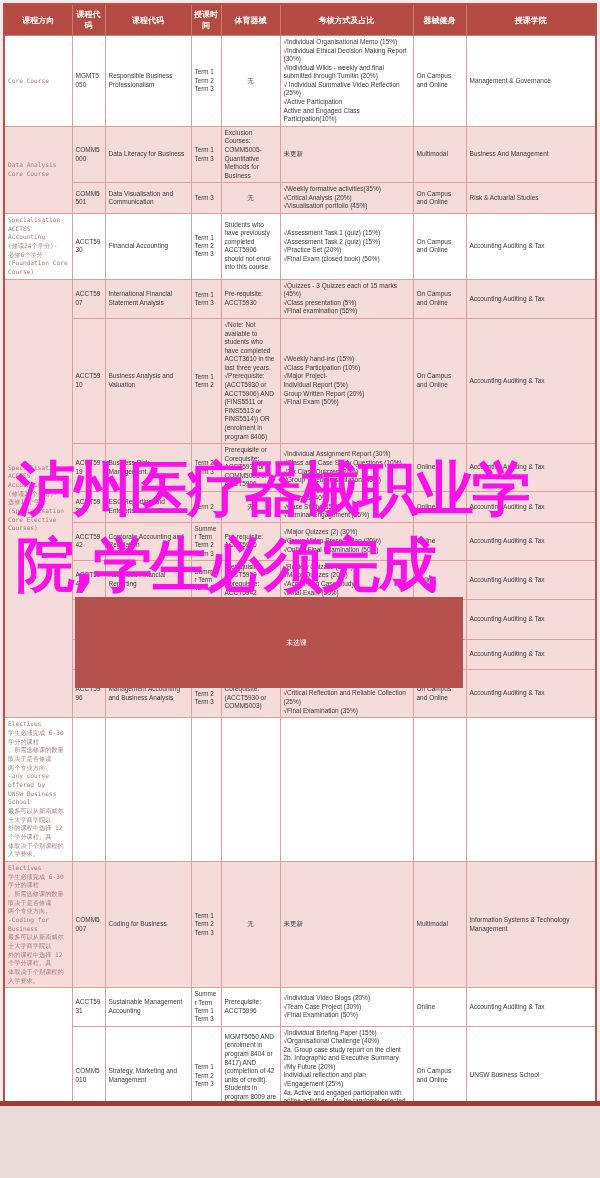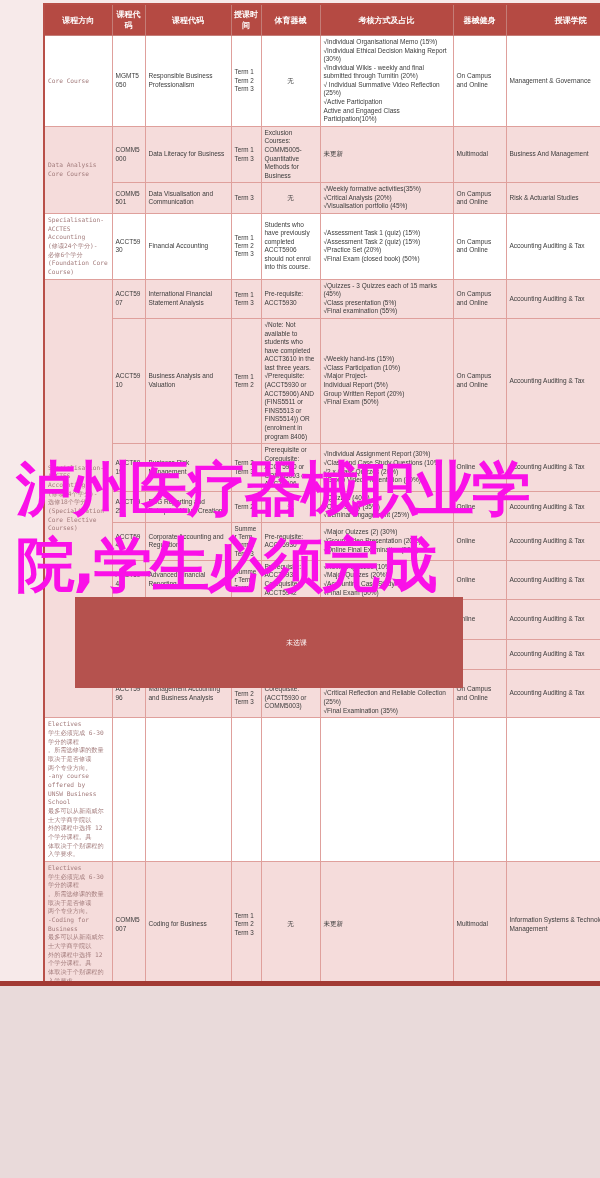--- a/index.html
+++ b/index.html
@@ -1,19 +1,19 @@
 <!DOCTYPE html>
 <html><head>
 <meta charset="utf-8">
 <style>
   * { box-sizing: border-box; margin: 0; padding: 0; }
   body { background: #e9dada; font-family: "Liberation Sans", sans-serif; }
   .page {
-    position: relative; width: 600px; height: 986px;
-    background: #f7eaea; overflow: hidden; margin: 0 auto; padding-left: 40px;
+    position: relative; width: 600px; height: 1106px;
+    background: #f7eaea; overflow: hidden; margin: 0 auto;
   }
   table.course {
     border-collapse: collapse; table-layout: fixed;
     width: 594px; margin: 3px; border: 2px solid #b84f48;
     position: relative; z-index: 1;
   }
   th {
     background: #b54a43; color: #ffffff; font-size: 8px; font-weight: bold;
     padding: 4px 1px; border: 1px solid #c47d77; height: 17px;
     font-family: "Liberation Sans", sans-serif;

